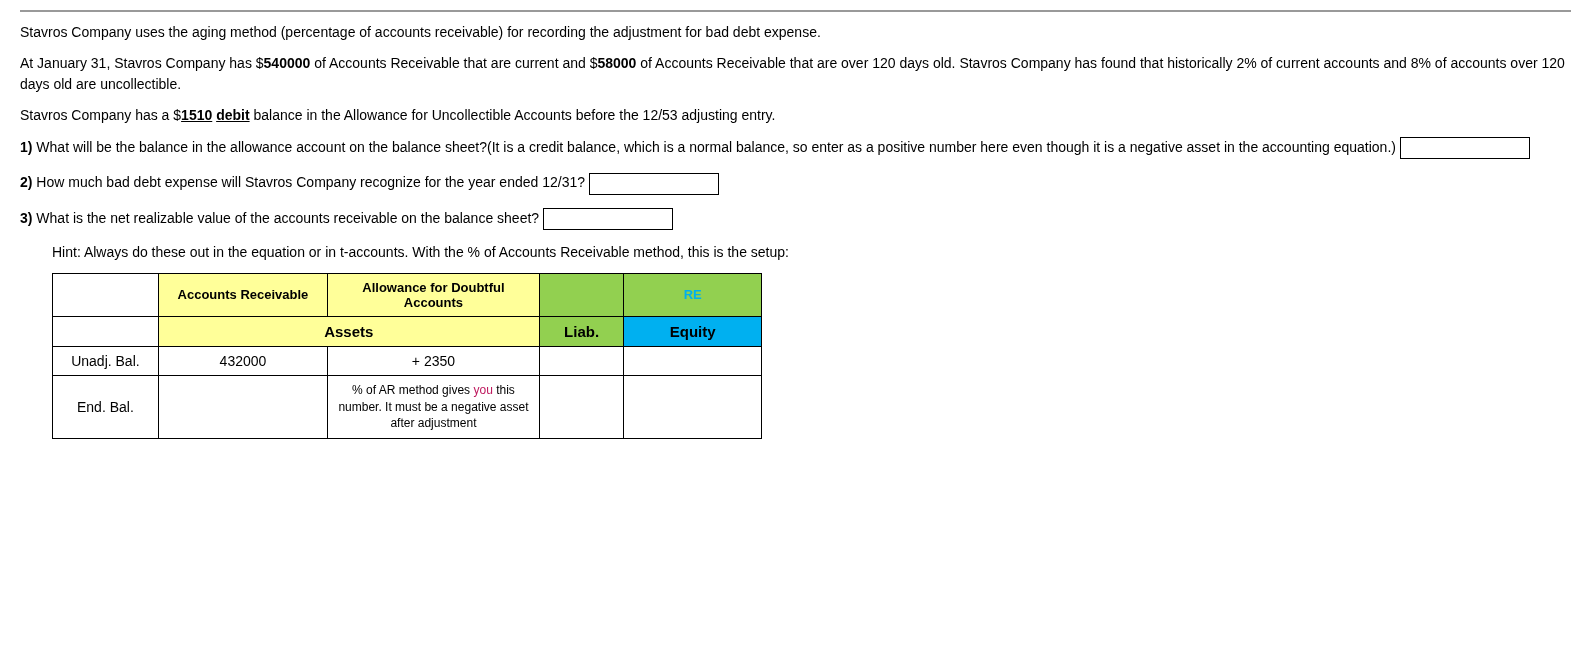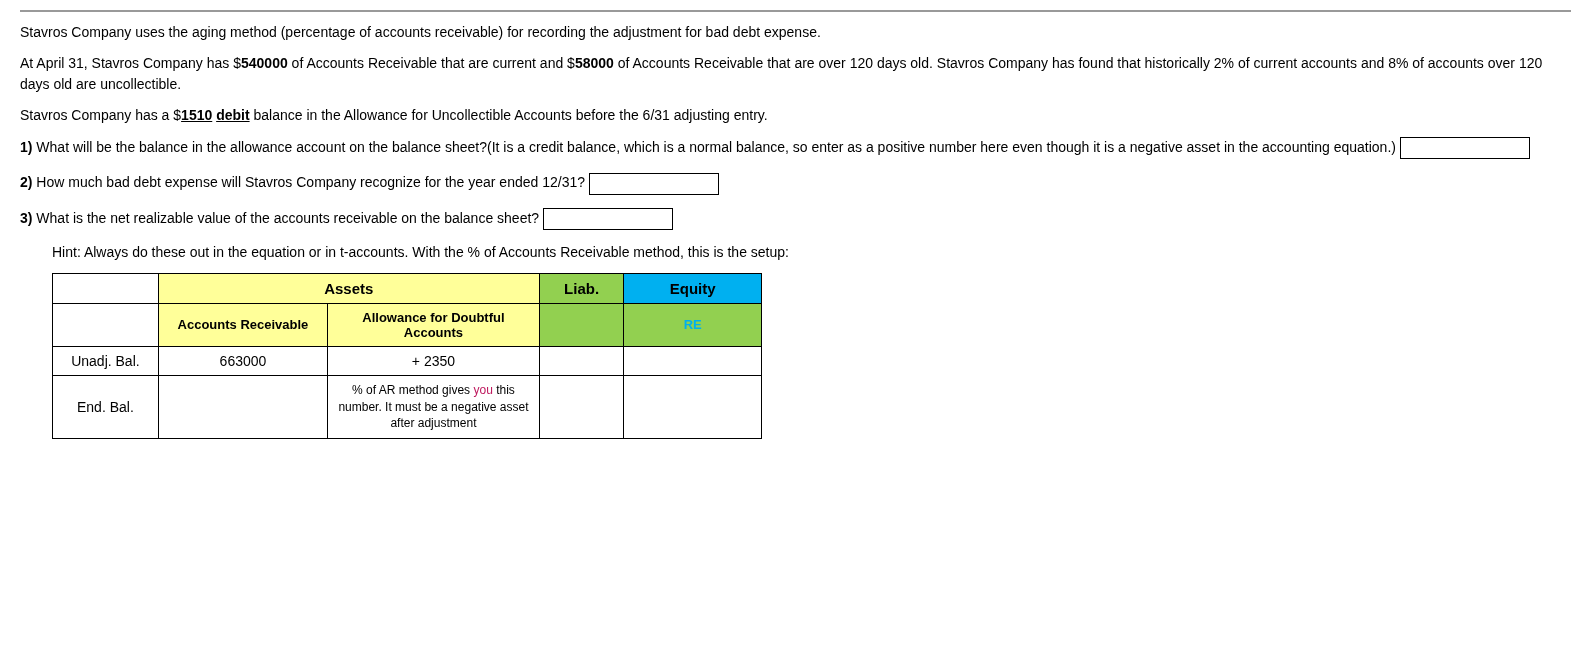--- a/index.html
+++ b/index.html
@@ -129,25 +129,25 @@
 </head>
 <body>
 
 <div class="top-border"></div>
 
 <div class="paragraph">
   <span>Stavros Company uses the aging method (percentage of accounts receivable) for recording the adjustment for bad debt expense.</span>
 </div>
 
 <div class="paragraph">
-  <span>At April 31, Stavros Company has $</span><span class="bold">540000</span><span> of Accounts Receivable that are current and $</span><span class="bold">58000</span><span> of Accounts Receivable that are over 120 days old. Stavros Company has found that historically 2% of current accounts and 8% of accounts over 120 days old are uncollectible.</span>
+  <span>At January 31, Stavros Company has $</span><span class="bold">540000</span><span> of Accounts Receivable that are current and $</span><span class="bold">58000</span><span> of Accounts Receivable that are over 120 days old. Stavros Company has found that historically 2% of current accounts and 8% of accounts over 120 days old are uncollectible.</span>
 </div>
 
 <div class="paragraph">
-  <span>Stavros Company has a $</span><span class="bold underline">1510</span> <span class="bold underline">debit</span><span> balance in the Allowance for Uncollectible Accounts before the 6/31 adjusting entry.</span>
+  <span>Stavros Company has a $</span><span class="bold underline">1510</span> <span class="bold underline">debit</span><span> balance in the Allowance for Uncollectible Accounts before the 12/53 adjusting entry.</span>
 </div>
 
 <div class="question">
   <span class="bold">1)</span><span> What will be the balance in the allowance account on the balance sheet?(It is a credit balance, which is a normal balance, so enter as a positive number here even though it is a negative asset in the accounting equation.)</span>
   <input type="text" class="input-field" style="">
 </div>
 
 <div class="question">
   <span class="bold">2)</span><span> How much bad debt expense will Stavros Company recognize for the year ended 12/31?</span>
   <input type="text" class="input-field" style="">
@@ -167,36 +167,36 @@
     <colgroup>
       <col style="width:100px">
       <col style="width:160px">
       <col style="width:200px">
       <col style="width:80px">
       <col style="width:130px">
     </colgroup>
     <thead>
       <tr>
         <td class="empty-top-left"></td>
-        <td colspan="2" class="header-assets">Assets</td>
-        <td class="header-liab">Liab.</td>
-        <td class="header-equity">Equity</td>
-      </tr>
-      <tr>
-        <td class="empty-top-left"></td>
         <td class="sub-header-ar">Accounts Receivable</td>
         <td class="sub-header-allowance">Allowance for Doubtful Accounts</td>
         <td class="header-liab"></td>
         <td class="sub-header-re">RE</td>
       </tr>
+      <tr>
+        <td class="empty-top-left"></td>
+        <td colspan="2" class="header-assets">Assets</td>
+        <td class="header-liab">Liab.</td>
+        <td class="header-equity">Equity</td>
+      </tr>
     </thead>
     <tbody>
       <tr>
         <td class="row-label">Unadj. Bal.</td>
-        <td>663000</td>
+        <td>432000</td>
         <td>+ 2350</td>
         <td></td>
         <td></td>
       </tr>
       <tr>
         <td class="row-label">End. Bal.</td>
         <td></td>
         <td class="note-text">
           % of AR method gives <span class="note-you">you</span> this number. It must be a negative asset after adjustment
         </td>

